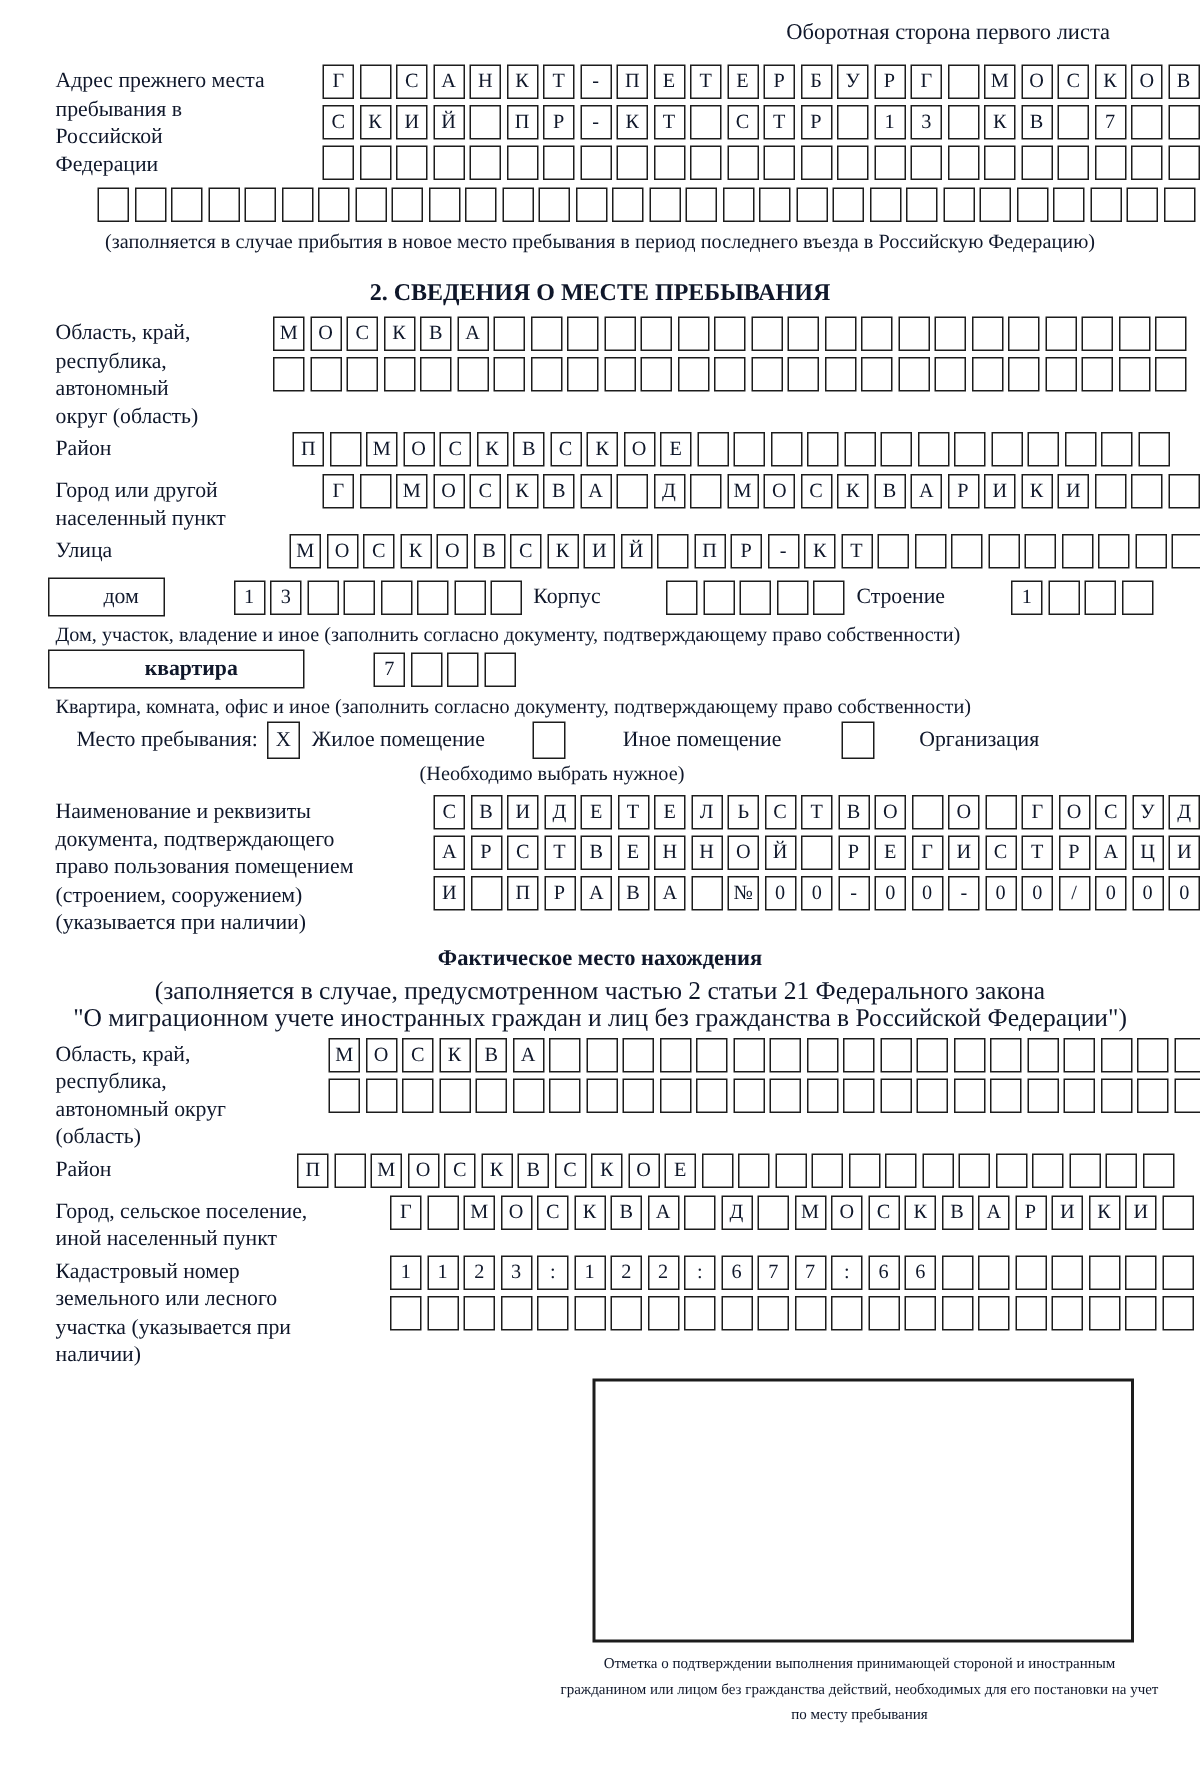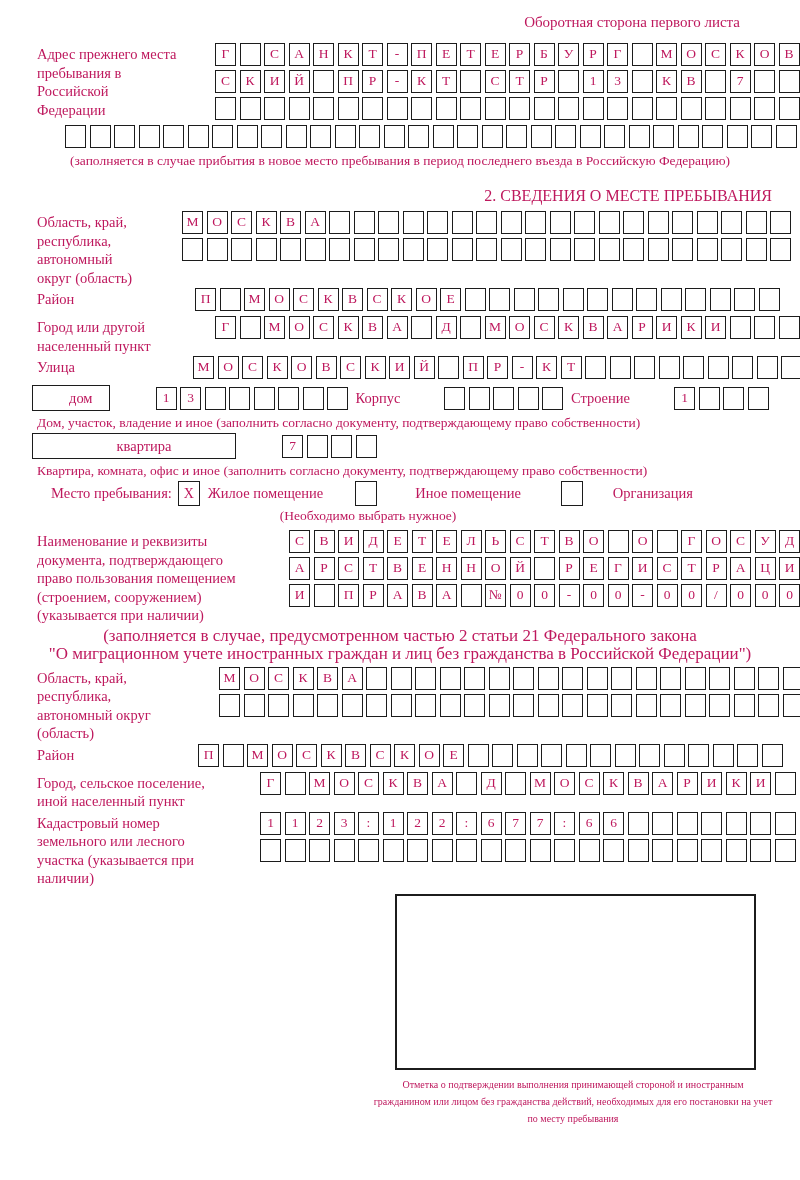--- a/index.html
+++ b/index.html
@@ -1,47 +1,47 @@
 <!DOCTYPE html>
 <html><head>
 <meta charset="utf-8">
 <style>
   html,body{margin:0;padding:0;background:#fff;}
   .page{
     position:relative;width:800px;height:1180px;box-sizing:border-box;
-    background:#fff;color:#be185d;overflow:hidden;
+    background:#fff;color:#0f172a;overflow:hidden;
     font-family:"Liberation Serif","DejaVu Serif",serif;
     padding:14px 28px 0 28px;
     border-radius:26px;
   }
   .header-note{text-align:right;font-size:15px;padding-right:32px;margin-bottom:12px;}
   .grp{display:flex;align-items:flex-start;margin-bottom:1px;}
   .lbl{font-size:14.5px;line-height:18.5px;flex:0 0 auto;box-sizing:border-box;padding-left:9px;padding-top:2px;}
   .rows{flex:1 1 auto;}
   .boxrow{white-space:nowrap;height:23px;margin-bottom:4px;padding-left:37px;}
   .cbox{
     display:inline-block;box-sizing:border-box;width:21px;height:23px;
     border:1.5px solid #1c1c1c;margin-right:3.5px;text-align:center;
     font-size:13.5px;line-height:20px;vertical-align:top;background:#fff;
   }
   .w150{width:150px}.w117{width:117px}.w130{width:130px}.w128{width:128px}
   .w224{width:224px}.w154{width:154px}.w133{width:133px}.w195{width:195px}
   .cap{font-size:13.5px;line-height:17px;}
   .cap-center{text-align:center;margin:0 0 18px 0;}
   .cap-left{padding-left:9px;margin:0 0 2px 0;}
-  .sec-title{text-align:right;font-weight:normal;font-size:16px;margin:2px 0 6px 0;}
+  .sec-title{text-align:center;font-weight:bold;font-size:16px;margin:2px 0 6px 0;}
   .sub-title{text-align:center;font-weight:bold;font-size:15px;margin:6px 0 4px 0;}
   .house-row{display:flex;align-items:center;margin:2px 0 3px 4px;}
   .house-row .boxrow, .stay-row .boxrow{margin-bottom:0;}
   .widebox{
     box-sizing:border-box;border:1.8px solid #1c1c1c;height:26px;
     display:flex;align-items:center;justify-content:center;font-size:14.5px;background:#fff;padding-left:20px;
   }
   .widebox.dom{width:168px;margin-right:9px;}
-  .widebox.kv{width:204px;margin-right:9px;}
+  .widebox.kv{width:171px;margin-right:9px;font-weight:bold;}
   .inline-lbl{font-size:14.5px;margin:0 7px 0 4px;white-space:nowrap;}
   .stay-row{display:flex;align-items:center;padding-left:9px;font-size:14.5px;margin:2px 0 2px 0;}
   .stay-lead{margin-right:6px;white-space:nowrap;margin-left:14px;}
   .chkbox{
     box-sizing:border-box;width:22px;height:25px;border:1.5px solid #1c1c1c;
     display:inline-flex;align-items:center;justify-content:center;font-size:14px;flex:0 0 auto;background:#fff;
   }
   .chklabel{white-space:nowrap;}
   .choose-cap{width:680px;text-align:center;margin:1px 0 6px 0;font-size:13.5px;}
   .fact-cap{text-align:center;font-size:17px;line-height:18px;margin-bottom:4px;}
@@ -127,20 +127,21 @@
 
   <div class="grp doc-grp">
     <div class="lbl w224">Наименование и реквизиты документа, подтверждающего право пользования помещением (строением, сооружением) (указывается при наличии)</div>
     <div class="rows">
       <div class="boxrow"><span class="cbox">С</span><span class="cbox">В</span><span class="cbox">И</span><span class="cbox">Д</span><span class="cbox">Е</span><span class="cbox">Т</span><span class="cbox">Е</span><span class="cbox">Л</span><span class="cbox">Ь</span><span class="cbox">С</span><span class="cbox">Т</span><span class="cbox">В</span><span class="cbox">О</span><span class="cbox"></span><span class="cbox">О</span><span class="cbox"></span><span class="cbox">Г</span><span class="cbox">О</span><span class="cbox">С</span><span class="cbox">У</span><span class="cbox">Д</span></div>
       <div class="boxrow"><span class="cbox">А</span><span class="cbox">Р</span><span class="cbox">С</span><span class="cbox">Т</span><span class="cbox">В</span><span class="cbox">Е</span><span class="cbox">Н</span><span class="cbox">Н</span><span class="cbox">О</span><span class="cbox">Й</span><span class="cbox"></span><span class="cbox">Р</span><span class="cbox">Е</span><span class="cbox">Г</span><span class="cbox">И</span><span class="cbox">С</span><span class="cbox">Т</span><span class="cbox">Р</span><span class="cbox">А</span><span class="cbox">Ц</span><span class="cbox">И</span></div>
       <div class="boxrow"><span class="cbox">И</span><span class="cbox"></span><span class="cbox">П</span><span class="cbox">Р</span><span class="cbox">А</span><span class="cbox">В</span><span class="cbox">А</span><span class="cbox"></span><span class="cbox">№</span><span class="cbox">0</span><span class="cbox">0</span><span class="cbox">-</span><span class="cbox">0</span><span class="cbox">0</span><span class="cbox">-</span><span class="cbox">0</span><span class="cbox">0</span><span class="cbox">/</span><span class="cbox">0</span><span class="cbox">0</span><span class="cbox">0</span></div>
     </div>
   </div>
 
+  <div class="sub-title">Фактическое место нахождения</div>
   <div class="fact-cap">
     <div>(заполняется в случае, предусмотренном частью 2 статьи 21 Федерального закона</div>
     <div>"О миграционном учете иностранных граждан и лиц без гражданства в Российской Федерации")</div>
   </div>
 
   <div class="grp">
     <div class="lbl w154">Область, край, республика, автономный округ (область)</div>
     <div class="rows">
       <div class="boxrow"><span class="cbox">М</span><span class="cbox">О</span><span class="cbox">С</span><span class="cbox">К</span><span class="cbox">В</span><span class="cbox">А</span><span class="cbox"></span><span class="cbox"></span><span class="cbox"></span><span class="cbox"></span><span class="cbox"></span><span class="cbox"></span><span class="cbox"></span><span class="cbox"></span><span class="cbox"></span><span class="cbox"></span><span class="cbox"></span><span class="cbox"></span><span class="cbox"></span><span class="cbox"></span><span class="cbox"></span><span class="cbox"></span><span class="cbox"></span><span class="cbox"></span></div>
       <div class="boxrow"><span class="cbox"></span><span class="cbox"></span><span class="cbox"></span><span class="cbox"></span><span class="cbox"></span><span class="cbox"></span><span class="cbox"></span><span class="cbox"></span><span class="cbox"></span><span class="cbox"></span><span class="cbox"></span><span class="cbox"></span><span class="cbox"></span><span class="cbox"></span><span class="cbox"></span><span class="cbox"></span><span class="cbox"></span><span class="cbox"></span><span class="cbox"></span><span class="cbox"></span><span class="cbox"></span><span class="cbox"></span><span class="cbox"></span><span class="cbox"></span></div>

